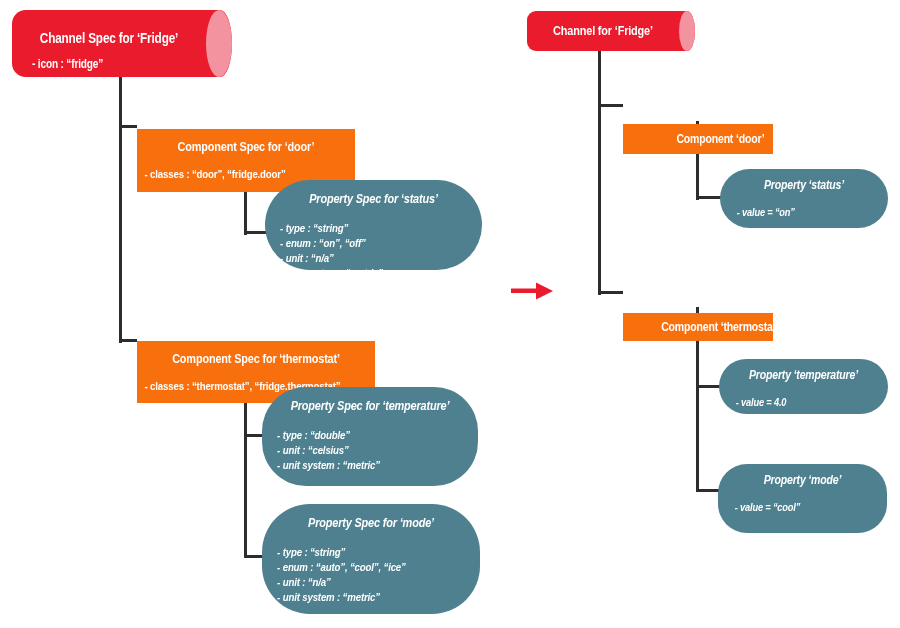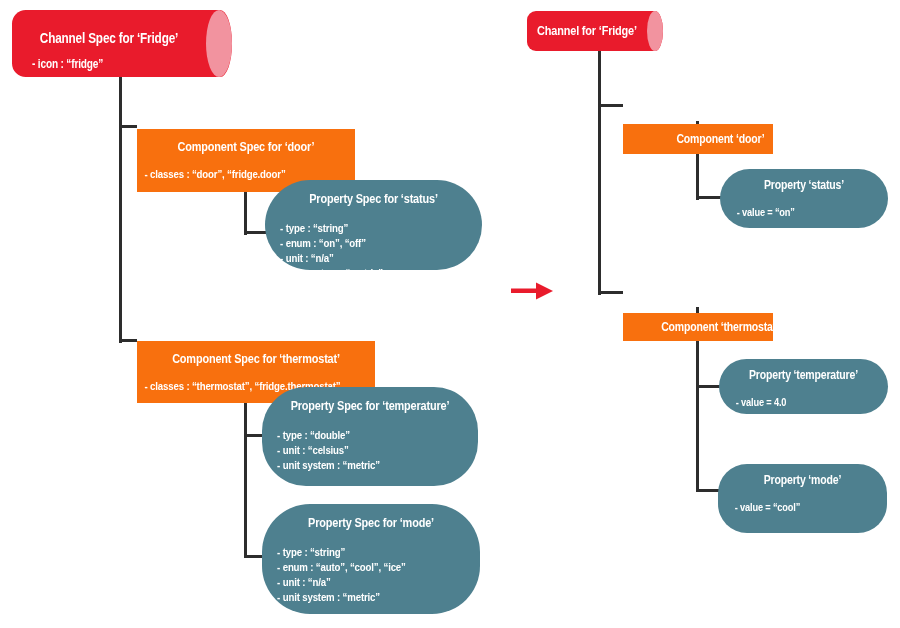--- a/index.html
+++ b/index.html
@@ -44,21 +44,21 @@
   .cylinder.small .title { position:absolute; top:12px; left:0; right:16px; font-size:13px; }
 
   
   .rect-node { position:absolute; background:var(--orange,#f8700e);margin-top:33px; }
   .rect-node.spec .title { margin-top:10px; font-size:13px; }
   .rect-node.spec .attrs { margin-top:13px; padding-left:9px; }
   .rect-node.small { display:flex; align-items:center; justify-content:center;padding-left:44px; }
   .rect-node.small .title { font-size:12.5px; }
 
   
-  .pill-node { position:absolute; background:var(--teal,#4e808f); }
+  .pill-node { position:absolute; background:var(--teal,#4e808f);font-style:italic; }
   .pill-node.spec .title { margin-top:11px; font-size:13px; }
   .pill-node.spec .attrs { margin-top:15px; padding-left:18px; }
   .pill-node.small .title { margin-top:9px; font-size:12.5px; }
   .pill-node.small .attrs { margin-top:13px; padding-left:20px; }
   .pill-node.small .attr { font-size:11px; }
 
   .arrow { position:absolute; }
 </style>
 </head>
 <body>
@@ -137,21 +137,21 @@
     </div>
   </div>
 
   <div class="arrow" style="left:510px;top:281px">
     <svg width="44" height="20" viewBox="0 0 44 20">
       <rect x="1" y="7.5" width="27" height="4.5" fill="#e91b2c"></rect>
       <polygon points="26,1.5 43,10 26,18.5" fill="#e91b2c"></polygon>
     </svg>
   </div>
 
-  <div class="cylinder small" style="left:527px;top:11px;width:136px;height:40px">
+  <div class="cylinder small" style="left:527px;top:11px;width:168px;height:40px">
     <div class="cyl-body"></div>
     <div class="cyl-cap"></div>
     <div class="cyl-content">
       <div class="title">Channel for ‘Fridge’</div>
     </div>
   </div>
 
   <div class="rect-node small" style="left:623px;top:91px;width:150px;height:30px">
     <div class="title">Component ‘door’</div>
   </div>

